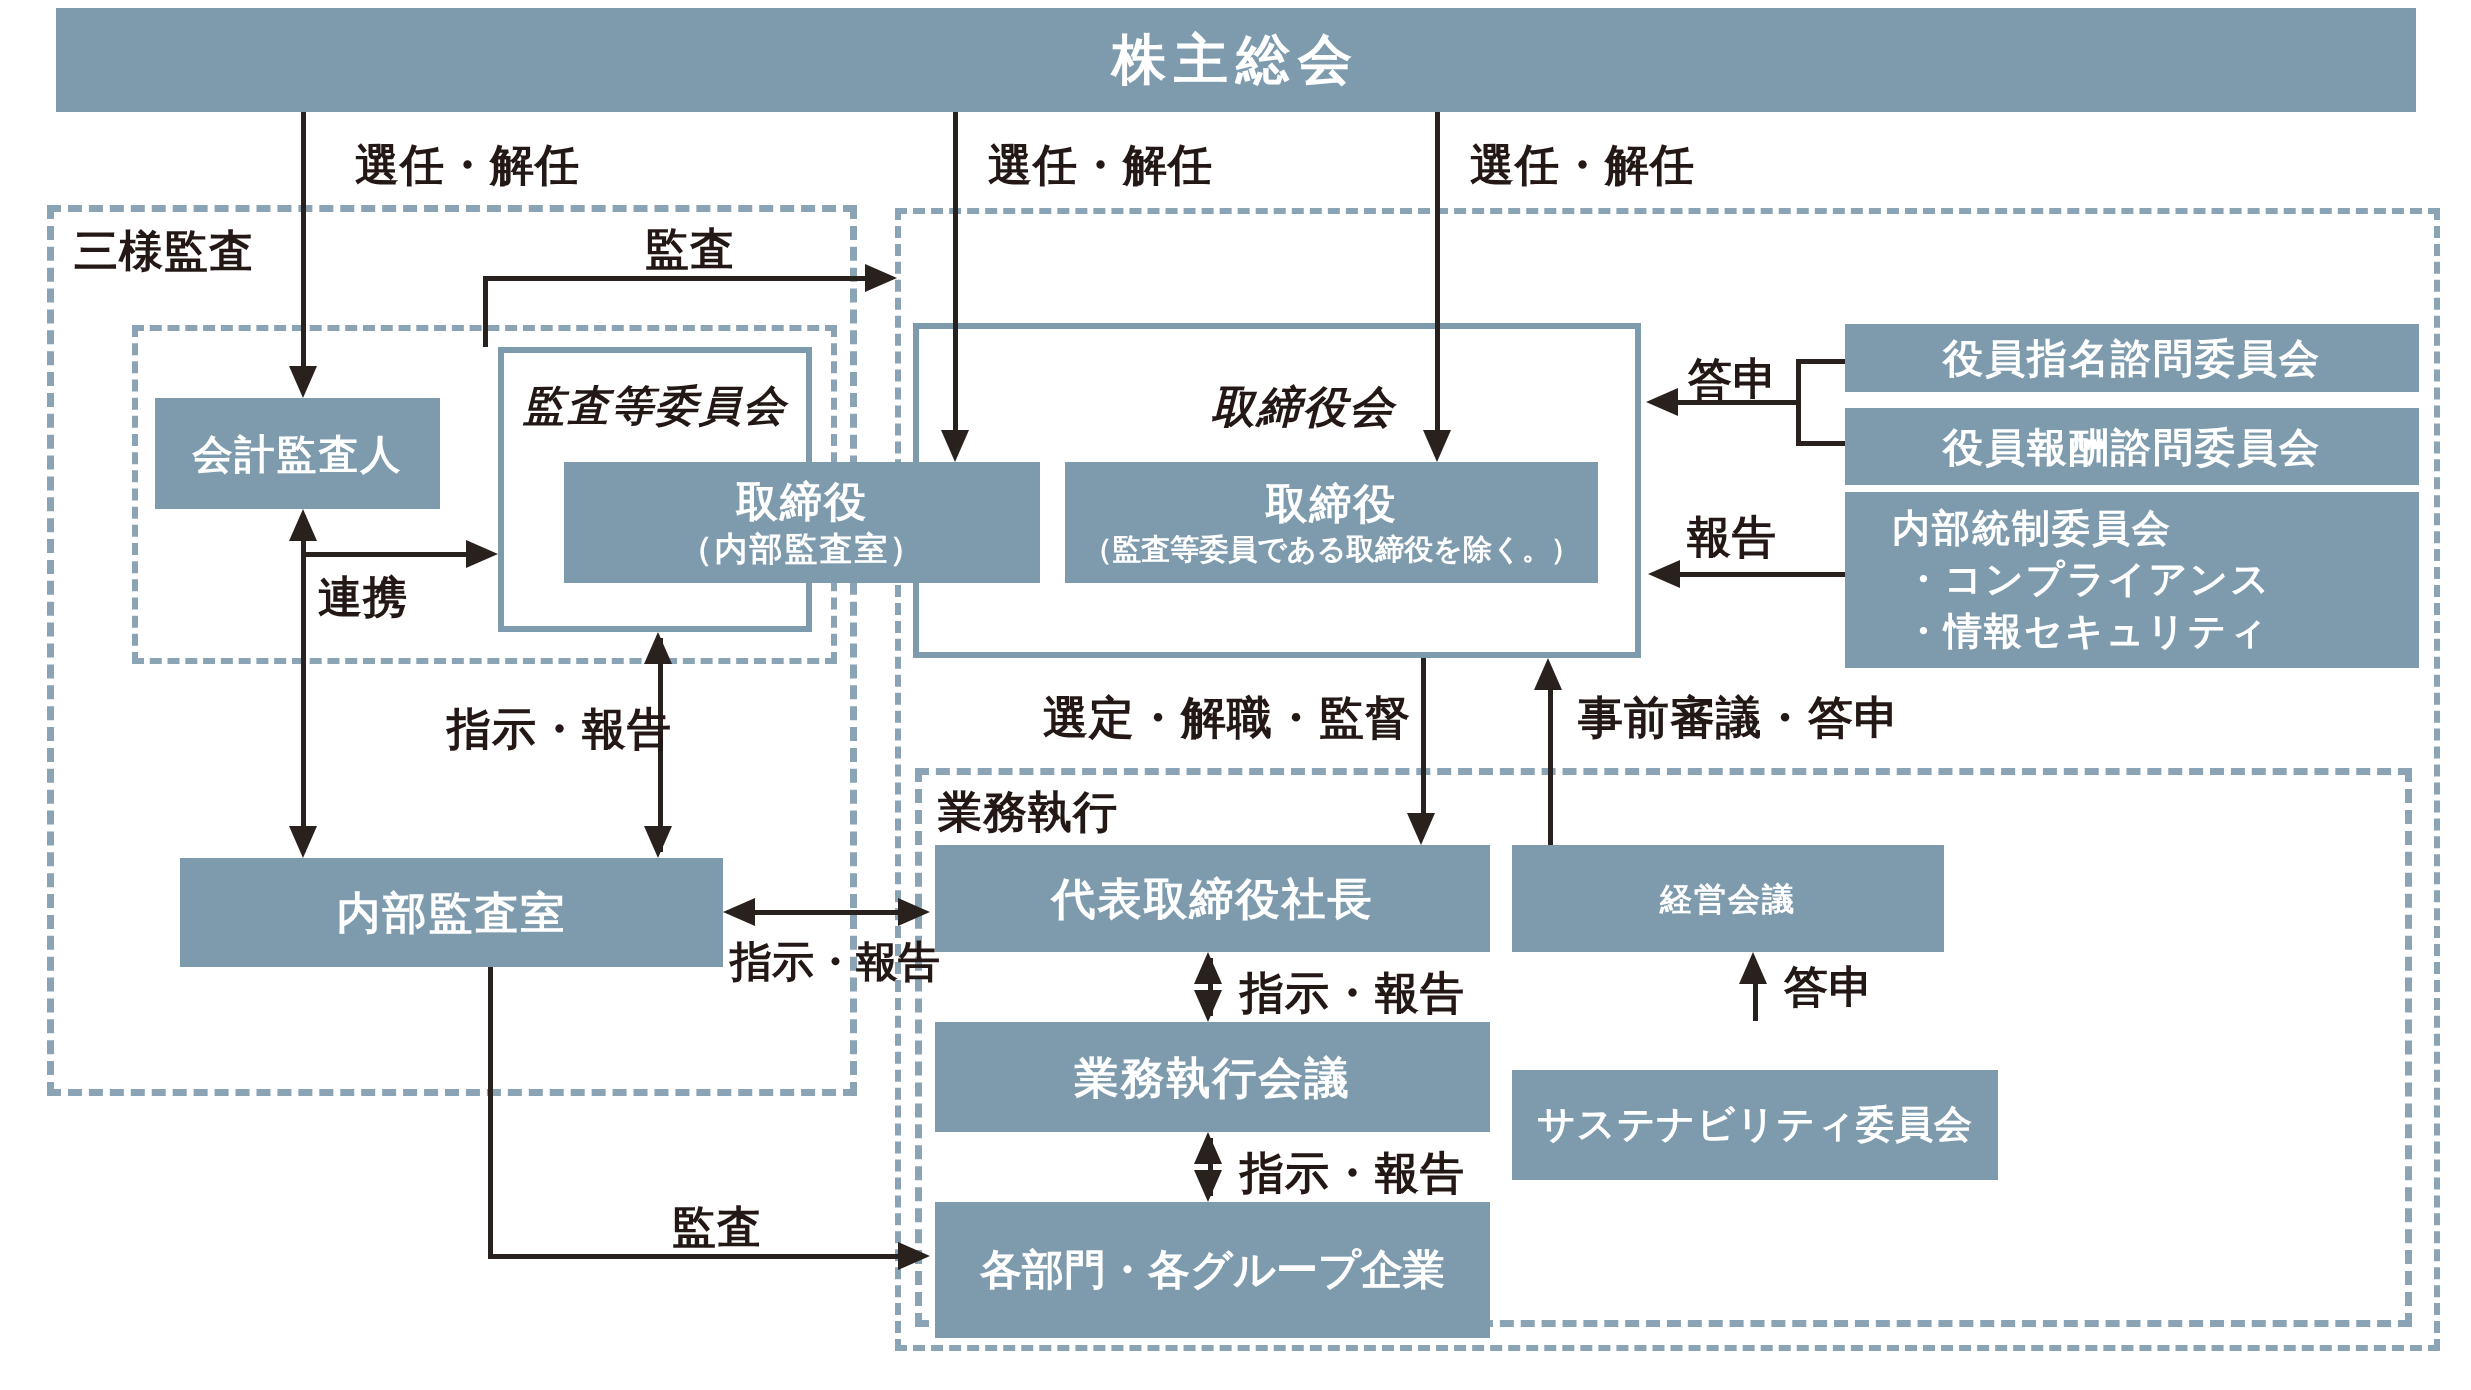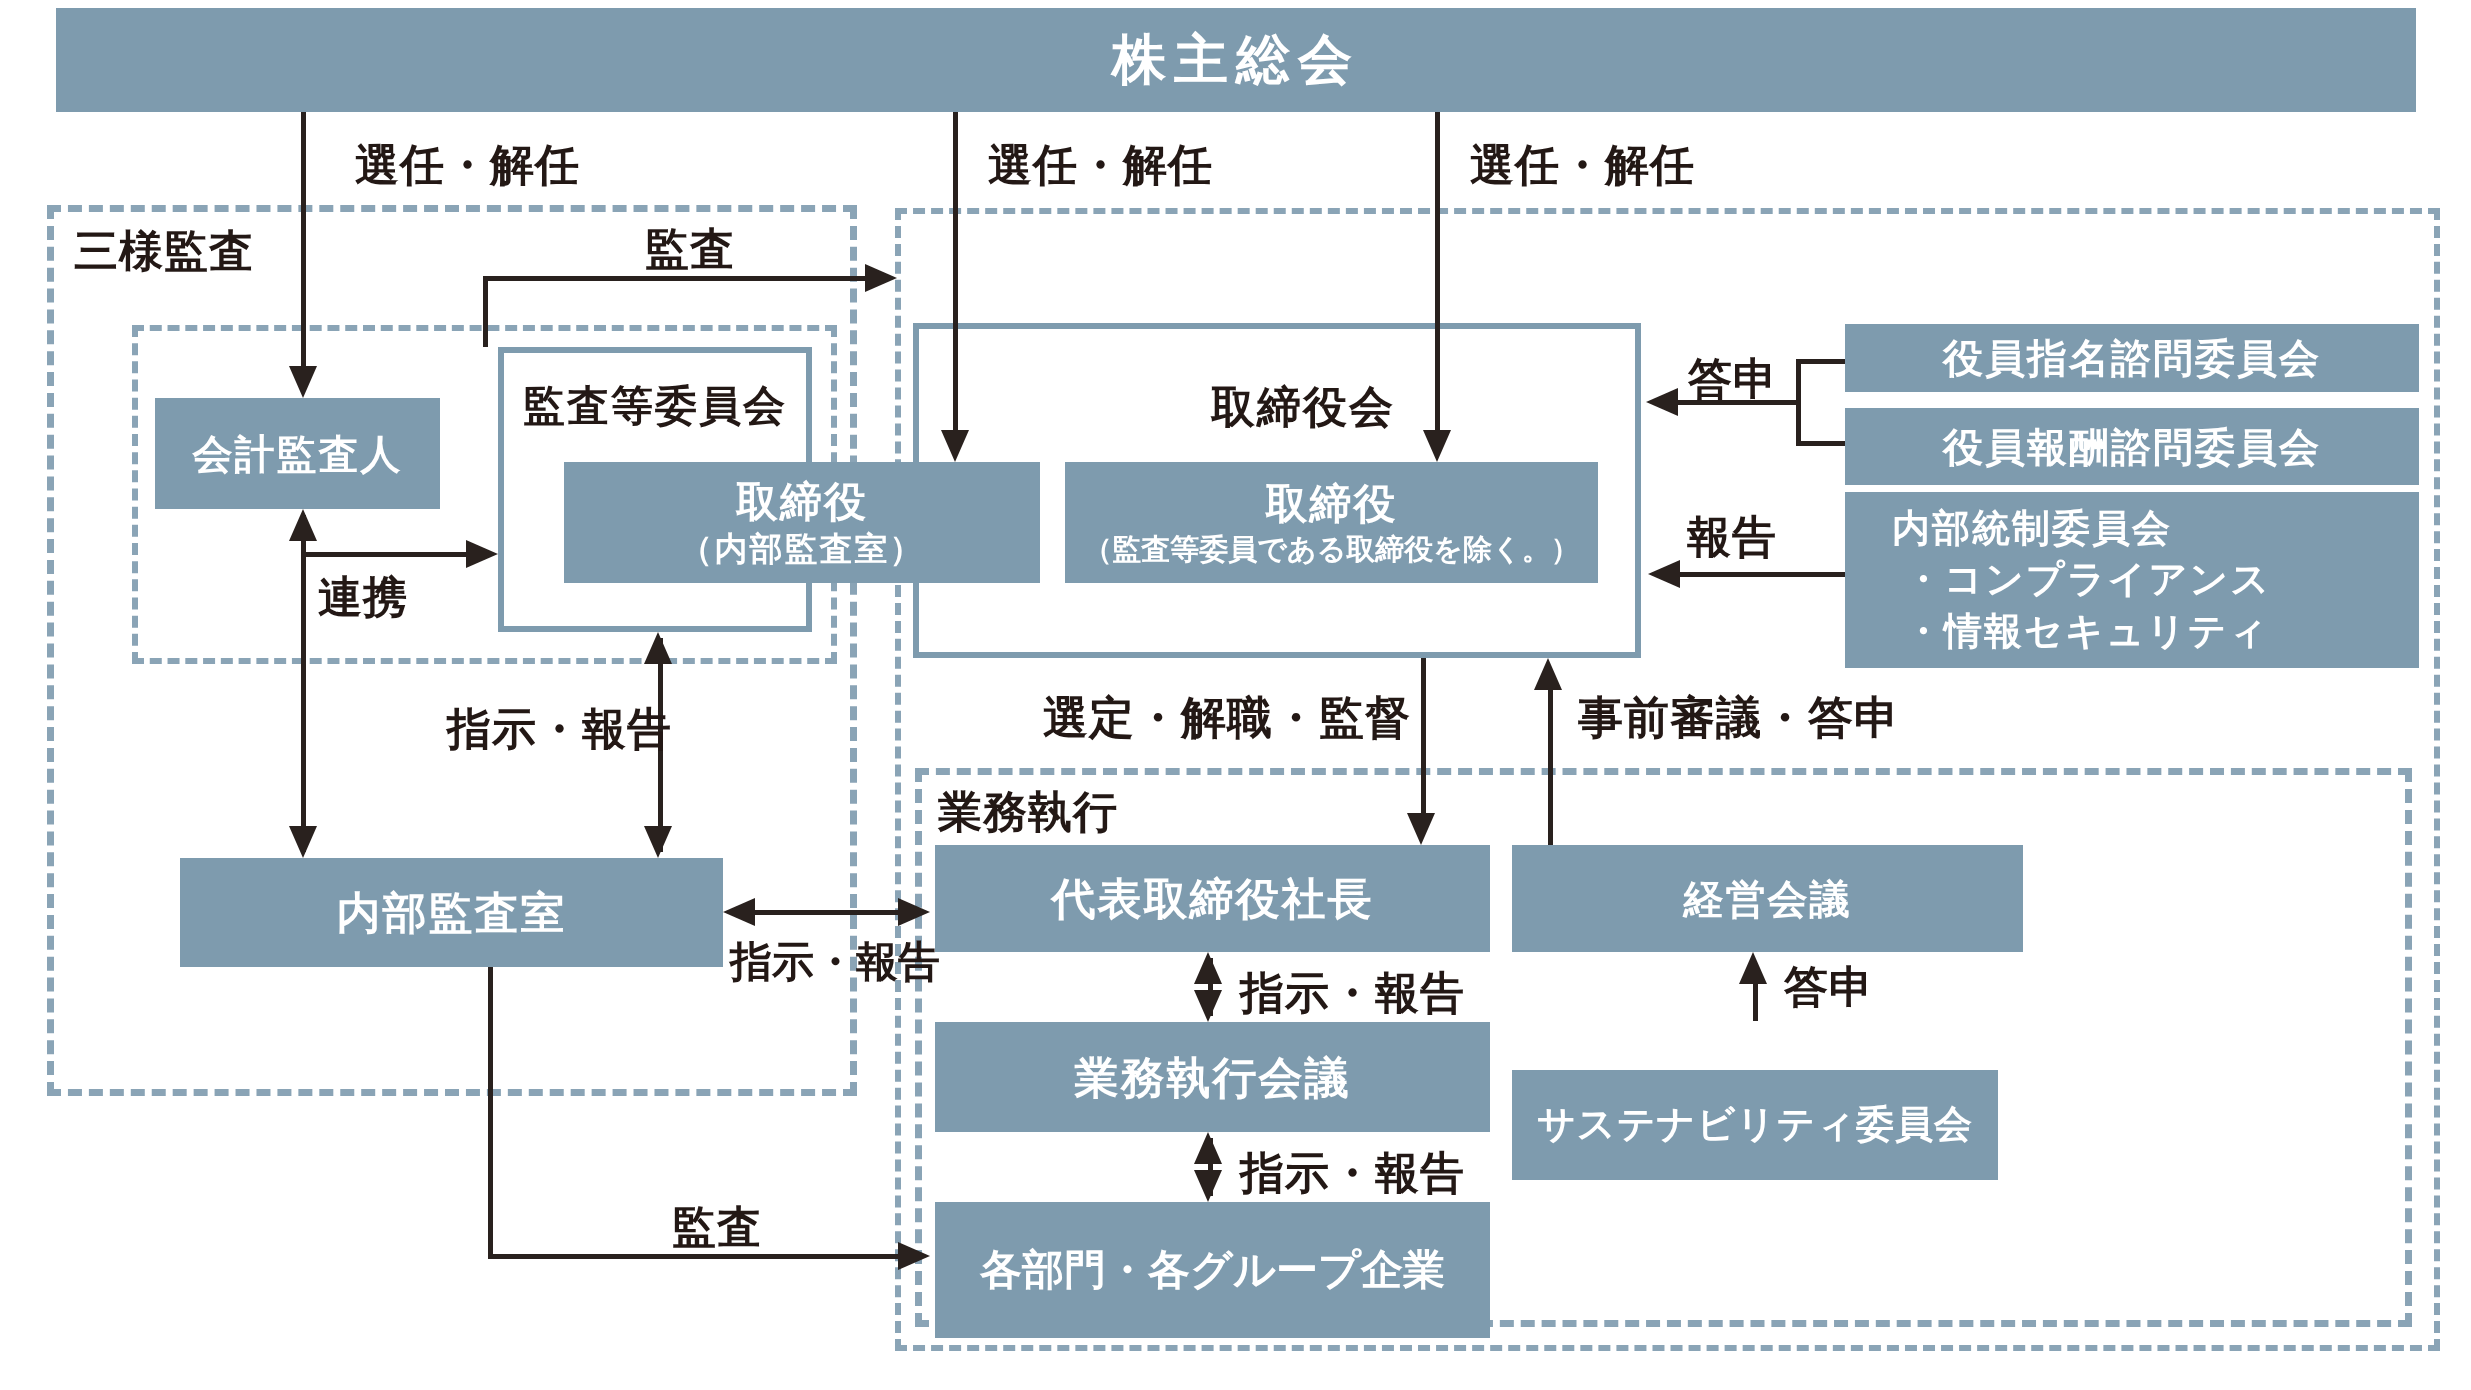--- a/index.html
+++ b/index.html
@@ -23,21 +23,21 @@
   
   .ln{position:absolute;background:#29211E;z-index:4;}
   
   .ah{position:absolute;width:0;height:0;z-index:4;}
   .ah-down{border-left:14px solid transparent;border-right:14px solid transparent;border-top:32px solid #29211E;}
   .ah-up{border-left:14px solid transparent;border-right:14px solid transparent;border-bottom:32px solid #29211E;}
   .ah-left{border-top:14px solid transparent;border-bottom:14px solid transparent;border-right:32px solid #29211E;}
   .ah-right{border-top:14px solid transparent;border-bottom:14px solid transparent;border-left:32px solid #29211E;}
   
   .lbl{position:absolute;white-space:nowrap;font-size:44px;color:#231815;z-index:5;letter-spacing:1px;}
-  .boxlabel{position:absolute;text-align:center;z-index:5;letter-spacing:2px;color:#231815;}
+  .boxlabel{position:absolute;text-align:center;z-index:5;letter-spacing:2px;color:#231815;font-style:italic;}
   .sub{display:block;}
 </style>
 </head>
 <body>
 
 <div id="canvas">
 
   <div class="abs fill" style="left:56px;top:8px;width:2360px;height:104px;font-size:54px;letter-spacing:8px;">
     <span>株主総会</span>
   </div>
@@ -85,21 +85,21 @@
   </div>
 
   <div class="abs fill" style="left:180px;top:858px;width:543px;height:109px;font-size:44px;">
     <span>内部監査室</span>
   </div>
 
   <div class="abs fill" style="left:935px;top:845px;width:555px;height:107px;font-size:44px;">
     <span>代表取締役社長</span>
   </div>
 
-  <div class="abs fill" style="left:1512px;top:845px;width:511px;height:107px;font-size:40px;text-align:right;">
+  <div class="abs fill" style="left:1512px;top:845px;width:432px;height:107px;font-size:32px;text-align:right;">
     <span>経営会議</span>
   </div>
 
   <div class="abs fill" style="left:935px;top:1022px;width:555px;height:110px;font-size:44px;">
     <span>業務執行会議</span>
   </div>
 
   <div class="abs fill" style="left:1512px;top:1022px;width:486px;height:110px;font-size:38px;letter-spacing:1px;margin-top:48px;">
     <span>サステナビリティ委員会</span>
   </div>

